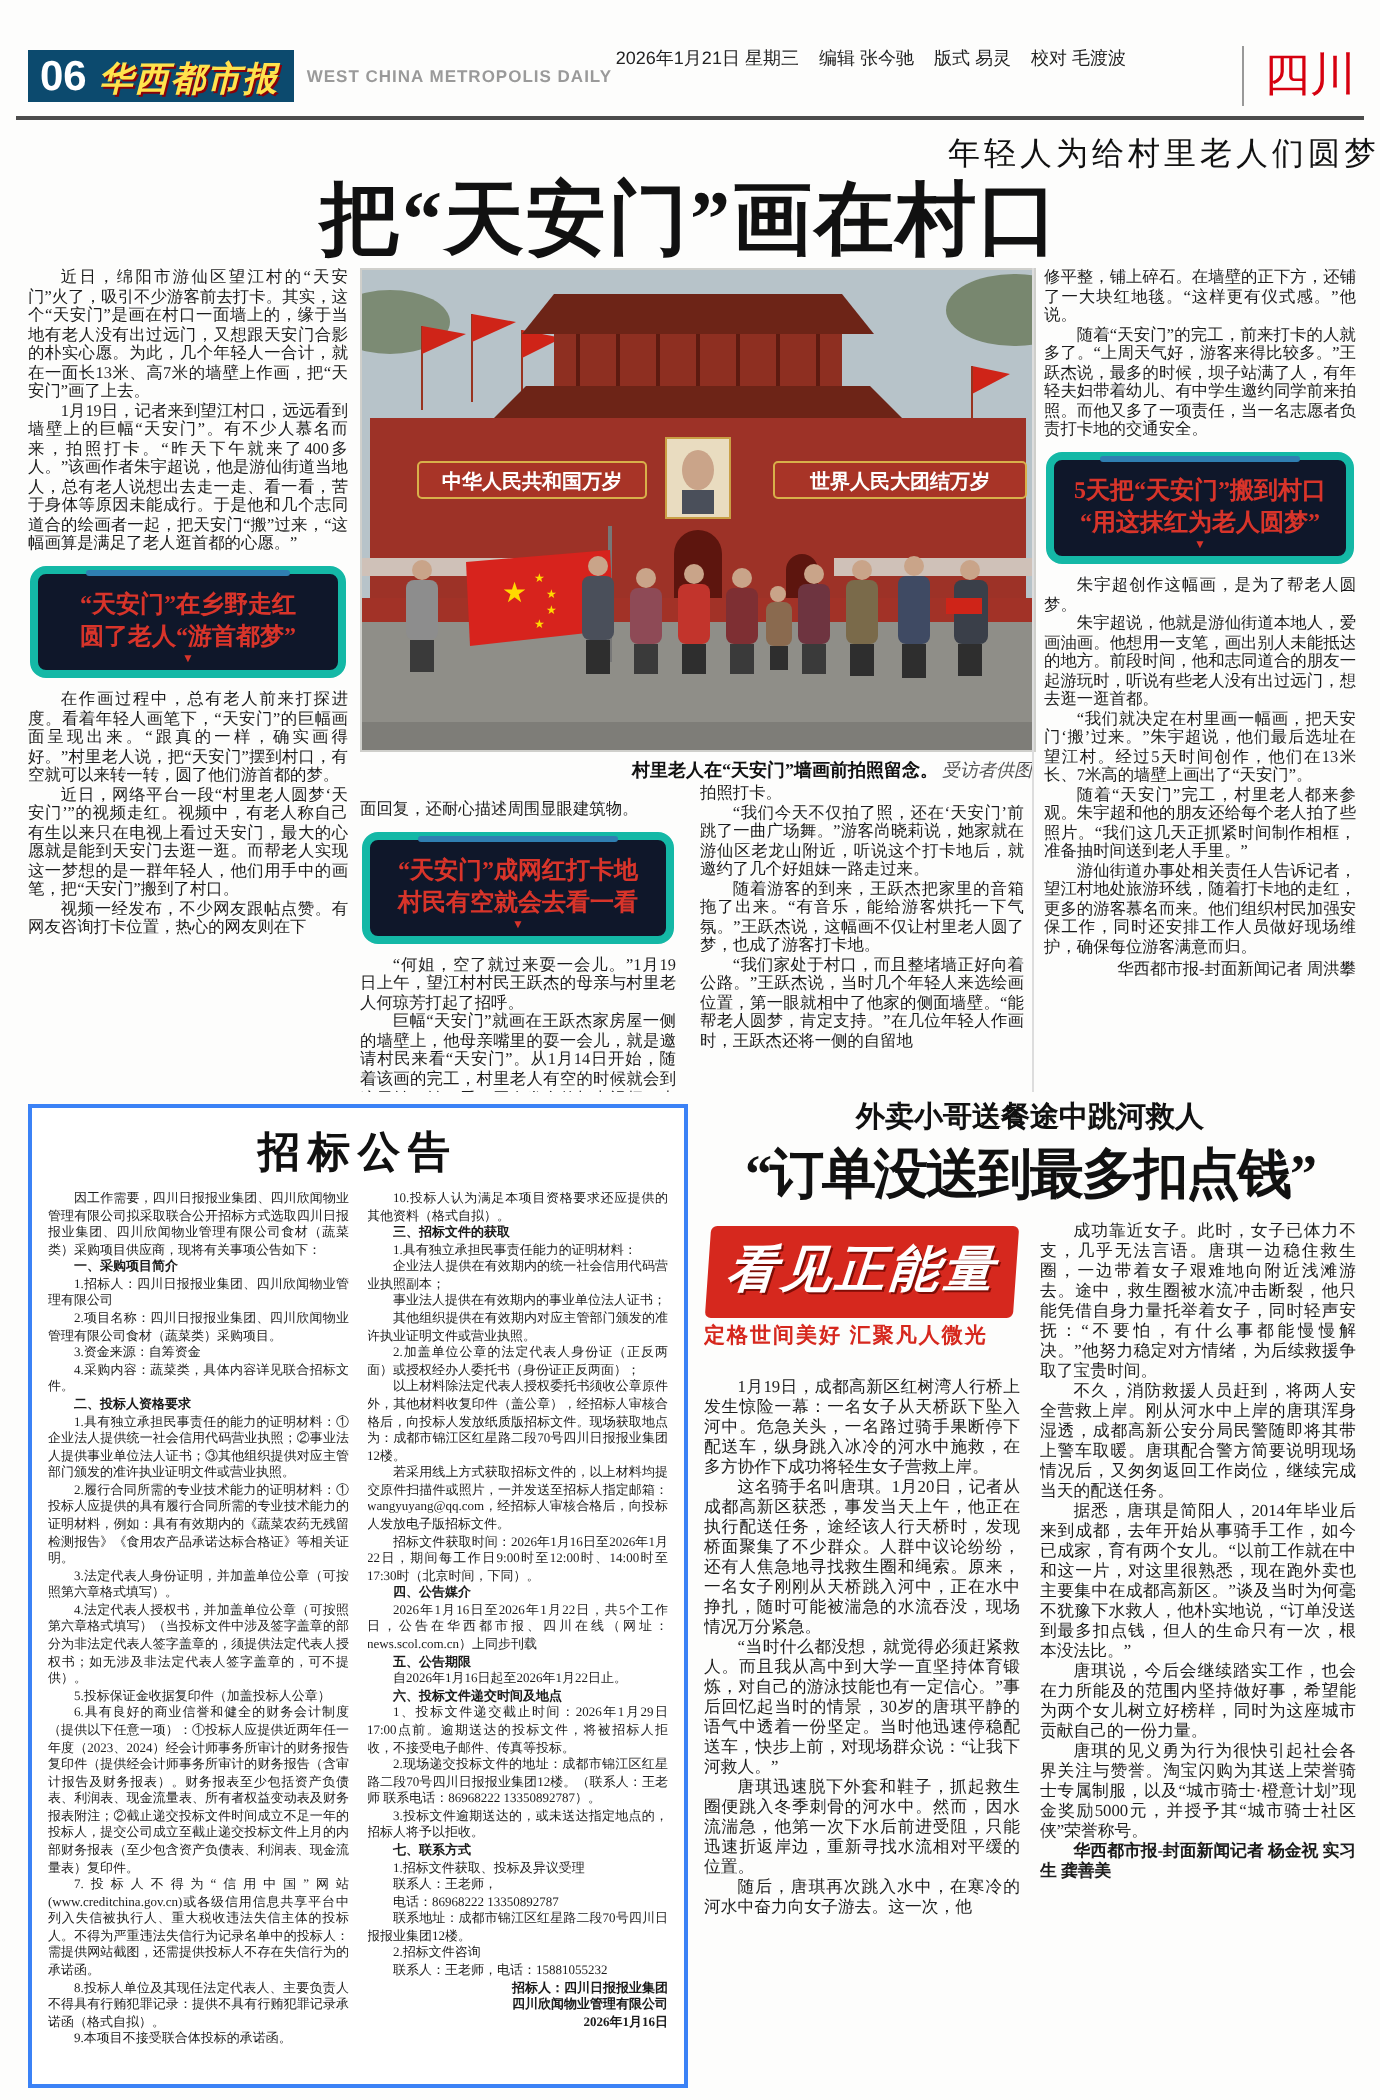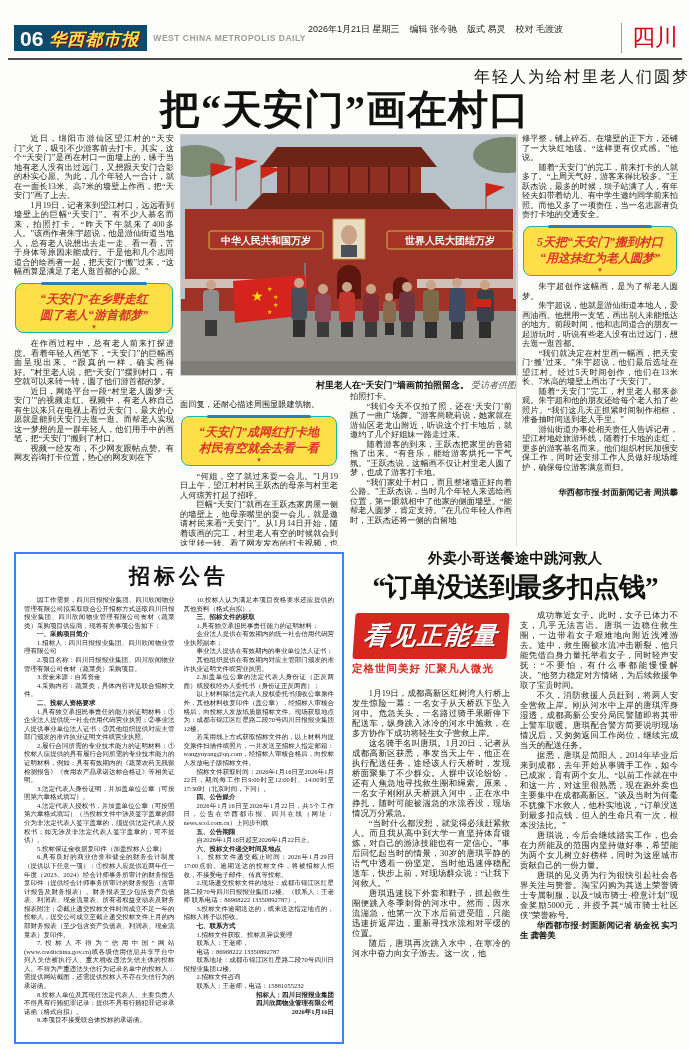--- a/index.html
+++ b/index.html
@@ -19,29 +19,29 @@
            padding:0 2px 0 10px;line-height:30px;font-family:"Liberation Serif",serif;margin-left:48px;}
   .rule{position:absolute;left:8px;right:8px;top:58px;height:2px;background:#4c4c4c;}
   
   .kicker{position:absolute;left:0;right:0;top:67px;text-align:right;font-size:16px;letter-spacing:2px;
           font-family:"Liberation Sans",sans-serif;color:#111;}
   .headline{position:absolute;left:0;right:0;top:82px;margin:0;text-align:center;font-size:40px;
             font-weight:900;letter-spacing:1px;color:#111;}
   .ncol{position:absolute;overflow:hidden;font-size:8.2px;line-height:1.16;}
   .ncol p{margin:0;text-indent:2em;text-align:justify;}
   p.cont{text-indent:0;}
-  p.byl{font-weight:bold;text-align:right;text-indent:0;margin-top:16px;}
+  p.byl{font-weight:normal;text-align:right;text-indent:0;margin-top:2px;}
   p.bylL{font-weight:bold;text-indent:2em;margin-top:2px;}
   #colA{left:14px;top:134px;width:160px;height:412px;}
   #colB{left:180px;top:400px;width:158px;height:146px;}
   #colC{left:350px;top:392px;width:162px;height:146px;}
   #colD{left:522px;top:134px;width:156px;height:412px;}
   .vsep{position:absolute;top:134px;height:412px;width:1px;background:#ddd;}
-  .subbox{position:relative;border:1px solid #14b8a6;border-radius:8px;margin:6px 1px;
-          padding:7px 2px 2px;text-align:center;background:#fde047;font-style:italic;}
+  .subbox{position:relative;border:4px solid #14b8a6;border-radius:8px;margin:6px 1px;
+          padding:7px 2px 2px;text-align:center;background:#0f172a;}
   .subbox::before{content:"";position:absolute;top:-2px;left:16%;right:16%;height:3px;background:#2f7fb2;border-radius:2px;}
   .subbox .l{display:block;color:#d8342a;font-weight:bold;font-size:12px;line-height:1.35;}
   .subbox .tri{color:#d8342a;font-size:6px;line-height:1;display:block;margin-top:1px;}
   
   .photo{position:absolute;left:180px;top:134px;width:336px;height:262px;margin:0;}
   .photo svg{display:block;border:1px solid #cfcfcb;}
   .photo figcaption{text-align:right;font-size:9px;margin-top:3px;color:#111;}
   .photo figcaption .cap{font-weight:bold;}
   .photo figcaption .crd{font-style:italic;color:#555;margin-left:2px;}
   

